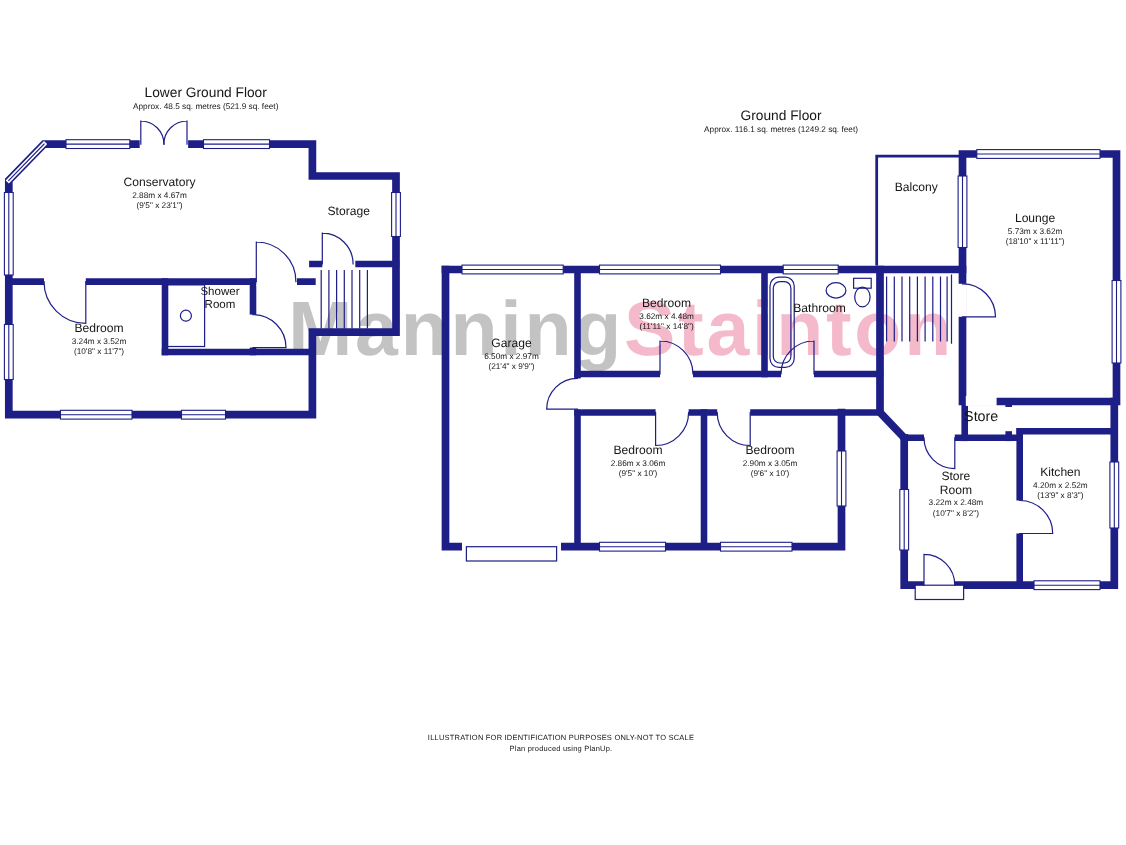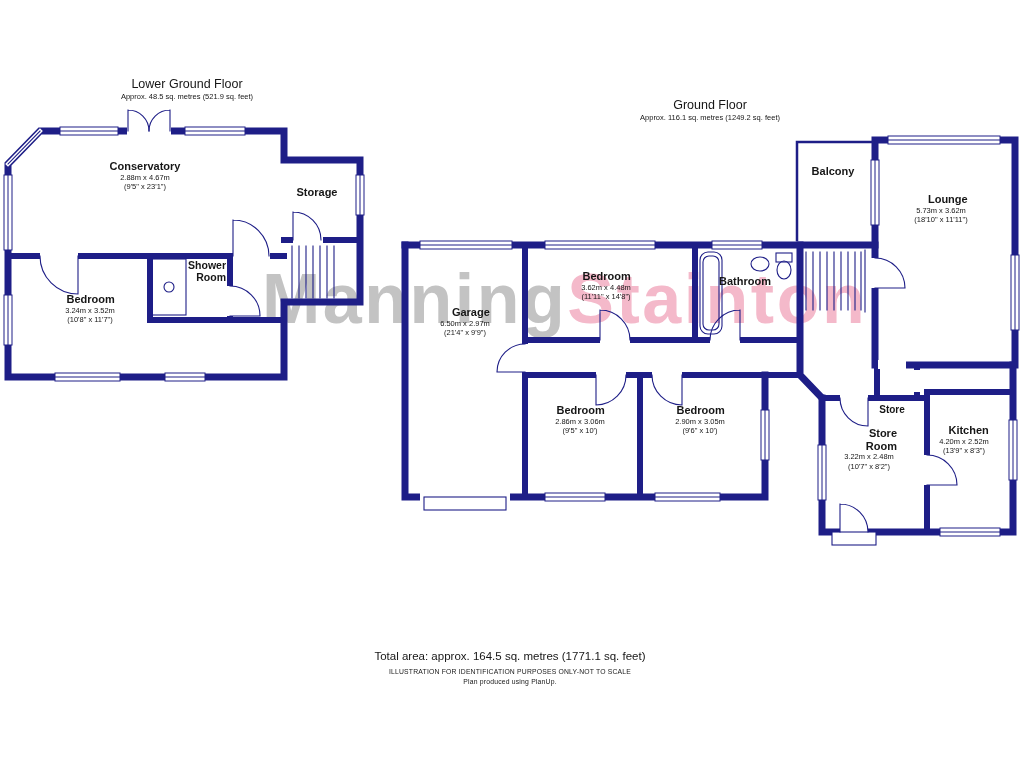--- a/index.html
+++ b/index.html
@@ -6,23 +6,23 @@
   #plan{position:relative;width:1024px;height:768px;background:#fff;overflow:hidden;
         font-family:"Liberation Sans",sans-serif;color:#161616;}
   #watermark{position:absolute;left:262px;top:264px;z-index:1;font-size:70px;font-weight:bold;
              letter-spacing:2.5px;white-space:nowrap;line-height:1;user-select:none;}
   #watermark .wm-gray{color:#c3c3c3;}
   #watermark .wm-pink{color:#f4b9ca;}
   svg.drawing{position:absolute;left:0;top:0;z-index:2;}
   .lbl{position:absolute;transform:translateX(-50%);text-align:center;z-index:3;}
   .floor-title{font-weight:normal;font-size:12.5px;white-space:nowrap;}
   .floor-sub{font-size:7.5px;white-space:nowrap;}
-  .room-label .rname{font-weight:bold;font-size:11px;line-height:1.15;text-align:right;}
+  .room-label .rname{font-weight:normal;font-size:11px;line-height:1.15;}
   .room-label .rdim{font-size:7.5px;line-height:1.3;}
-  .room-label.small .rname{font-size:10px;margin-top:32px;}
+  .room-label.small .rname{font-size:13px;}
   .footer-total{font-size:11.5px;white-space:nowrap;}
   .footer-note{font-size:6.8px;white-space:nowrap;letter-spacing:.2px;}
 </style>
 </head>
 <body>
 
 <div id="plan">
 
   <div id="watermark"><span class="wm-gray">Manning</span><span class="wm-pink">Stainton</span></div>
 
@@ -212,17 +212,16 @@
     <div class="rname">Store Room</div>
     <div class="rdim" style="white-space:nowrap;">3.22m x 2.48m</div>
     <div class="rdim" style="white-space:nowrap;">(10'7" x 8'2")</div>
   </div>
   <div class="lbl room-label" style="left:964px;top:424px;">
     <div class="rname">Kitchen</div>
     <div class="rdim" style="white-space:nowrap;">4.20m x 2.52m</div>
     <div class="rdim" style="white-space:nowrap;">(13'9" x 8'3")</div>
   </div>
 
-  <div class="lbl footer-total" style="left:510px;top:650px;">Total area: approx. 164.5 sq. metres (1771.1 sq. feet)</div>
   <div class="lbl footer-note" style="left:510px;top:668px;">ILLUSTRATION FOR IDENTIFICATION PURPOSES ONLY-NOT TO SCALE</div>
   <div class="lbl footer-note" style="left:510px;top:678px;">Plan produced using PlanUp.</div>
 
 </div>
 
 </body></html>

